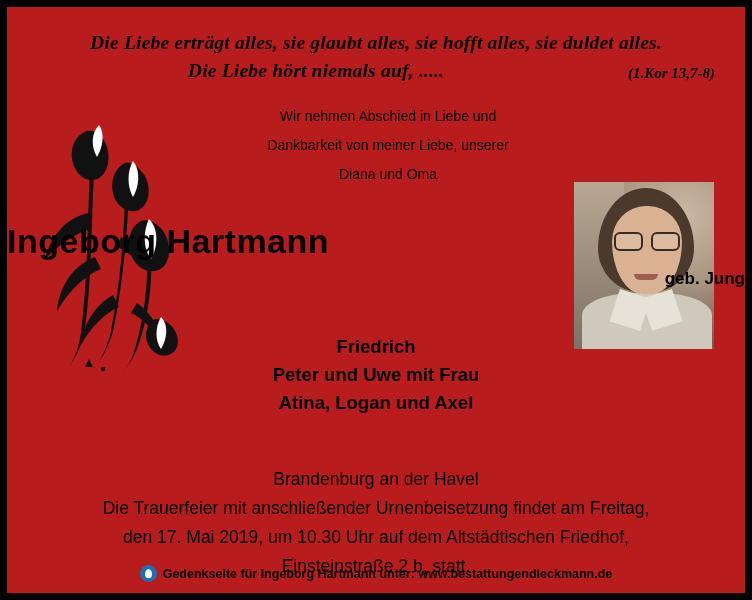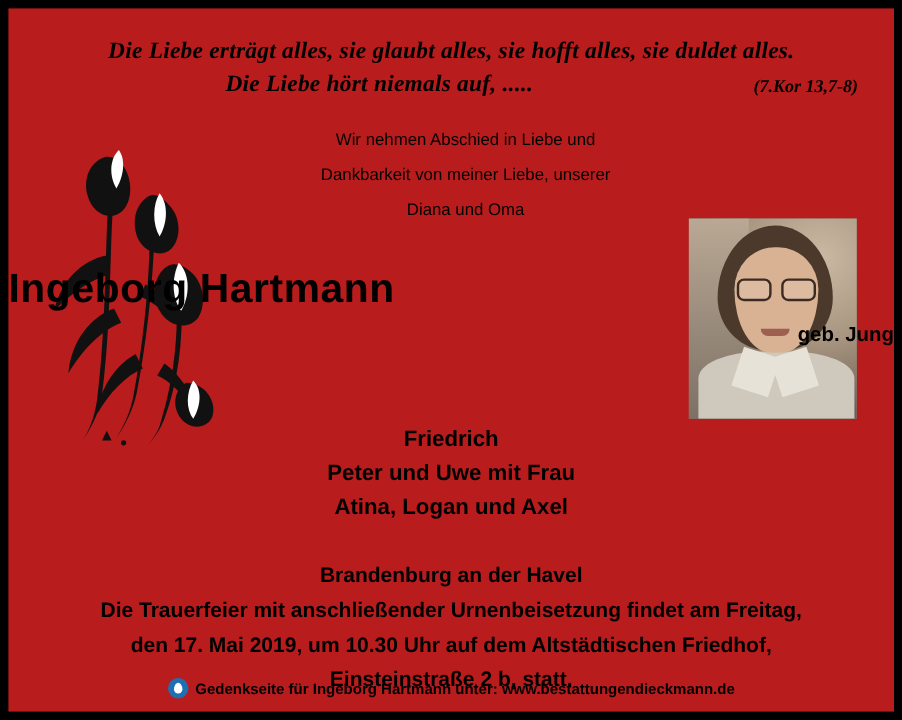--- a/index.html
+++ b/index.html
@@ -90,39 +90,38 @@
     font-weight: bold;
   }
   .dates .sep {
     display: inline-block;
     width: 16px;
   }
 
   
   .family {
     position: absolute;
-    top: 345px;
+    top: 326px;
     left: 0;
     width: 100%;
     text-align: center;
     font-size: 18.5px;
     font-weight: bold;
     line-height: 28px;
   }
 
   
   .funeral {
     position: absolute;
     top: 458px;
     left: 0;
     width: 100%;
     text-align: center;
     font-size: 17.5px;
     line-height: 29px;
-    font-weight: bold;
   }
 
   
   .footer {
     position: absolute;
     bottom: 6px;
     left: 0;
     width: 100%;
     text-align: center;
     font-size: 12.5px;
@@ -246,21 +245,21 @@
 </style>
 </head>
 <body>
 
 <div id="page">
 
   <div class="verse">
     <div>Die Liebe erträgt alles, sie glaubt alles, sie hofft alles, sie duldet alles.</div>
     <div><span class="line2">Die Liebe hört niemals auf,  .....</span></div>
   </div>
-  <div class="verse-ref">(7.Kor 13,7-8)</div>
+  <div class="verse-ref">(1.Kor 13,7-8)</div>
 
   <div class="flower">
     <svg viewBox="0 0 160 260" width="160" height="260" aria-hidden="true">
       <g fill="#111111">
 
         <path d="M62 40 C 58 90, 60 150, 52 215 C 50 230, 46 240, 40 250 C 48 238, 54 226, 56 212 C 64 150, 62 92, 66 42 Z"></path>
         <path d="M96 66 C 96 110, 92 160, 82 214 C 79 228, 74 238, 68 248 C 76 236, 82 224, 85 210 C 95 158, 99 110, 100 68 Z"></path>
         <path d="M118 128 C 120 170, 114 206, 104 238 C 101 246, 96 252, 92 256 C 99 249, 104 242, 108 232 C 119 202, 124 168, 122 130 Z"></path>
 
         <path d="M58 14 C 46 18, 40 32, 44 46 C 47 58, 58 66, 68 62 C 78 58, 82 44, 78 30 C 75 20, 67 12, 58 14 Z"></path>

